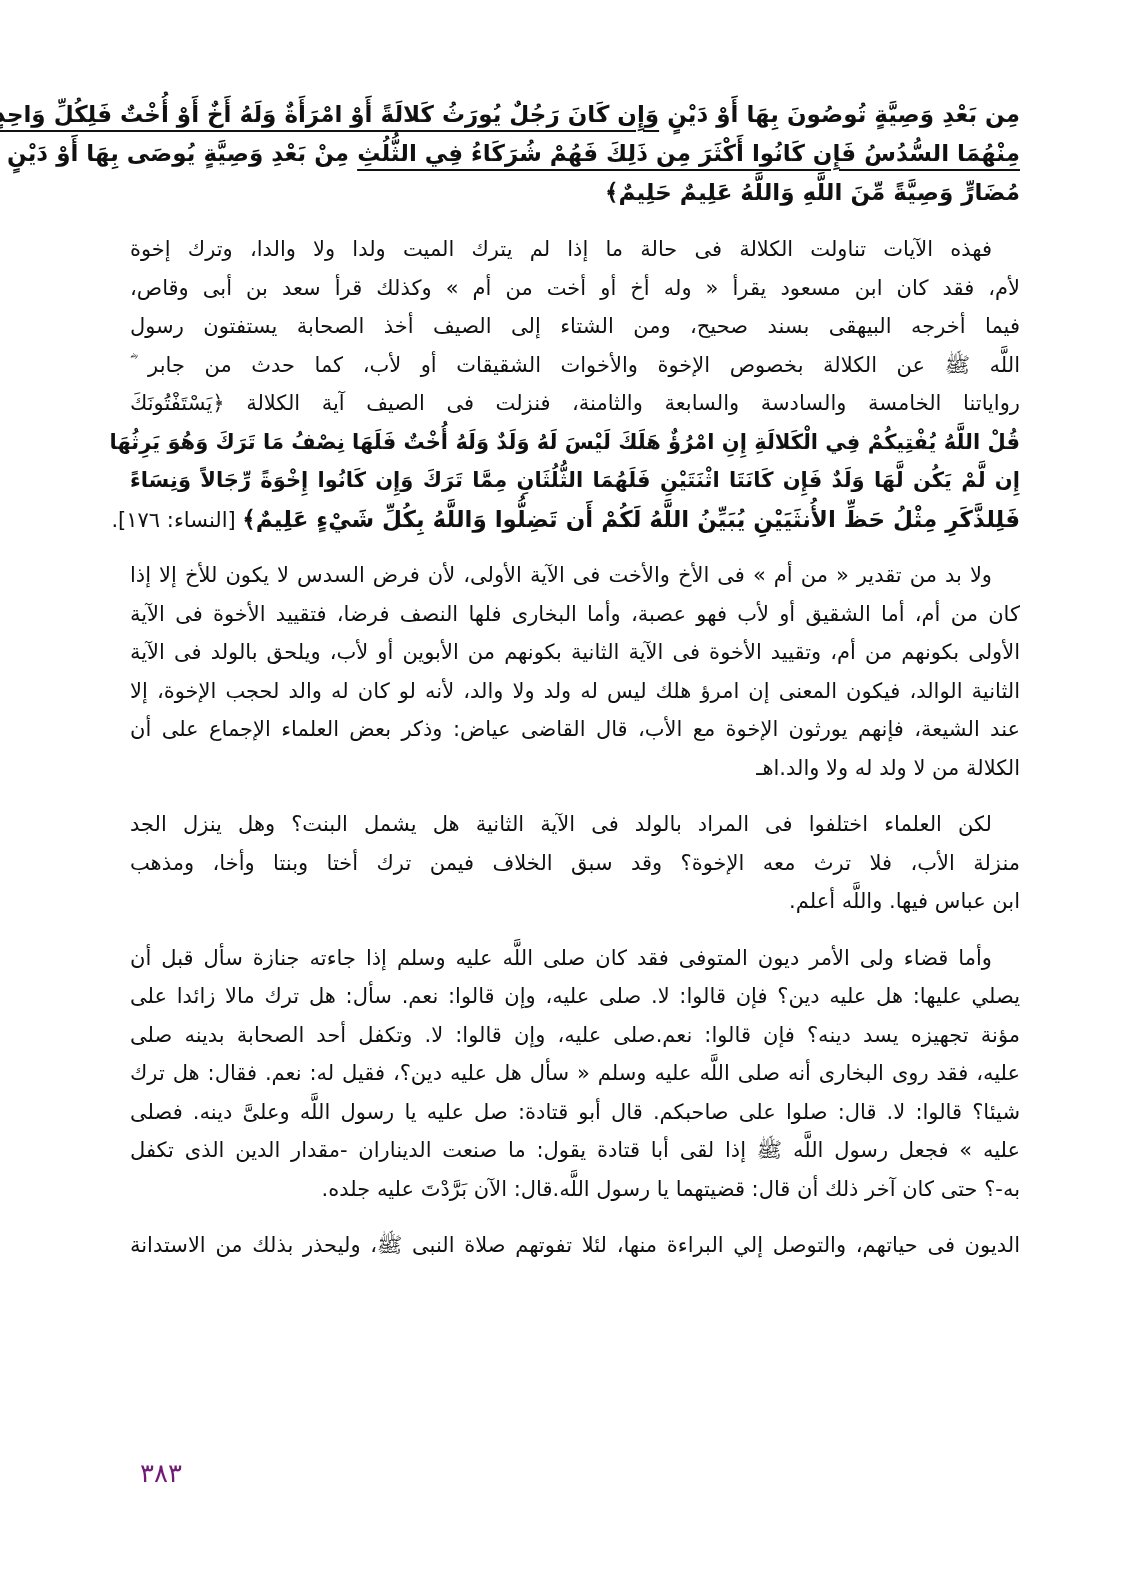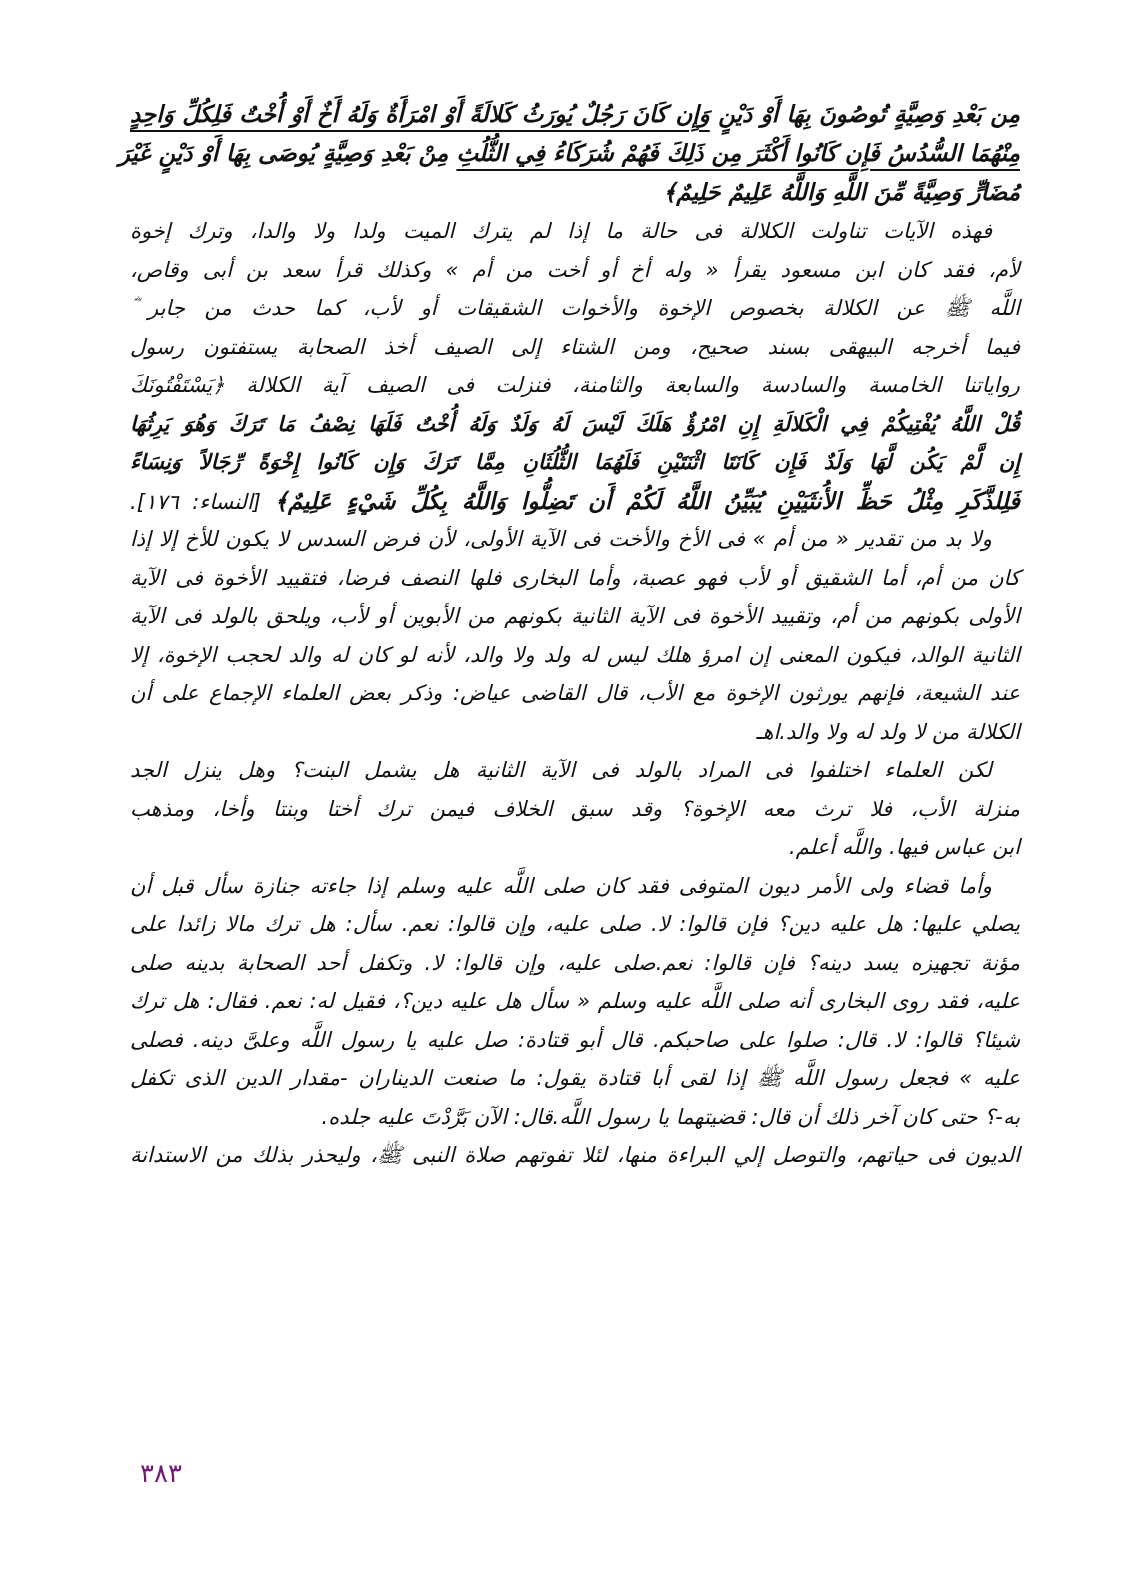--- a/index.html
+++ b/index.html
@@ -14,37 +14,37 @@
     overflow: hidden;
     color: #111111;
     font-family: "DejaVu Sans", sans-serif;
   }
   .page {
     position: absolute;
     left: 130px;
     top: 95px;
     width: 890px;
     direction: rtl;
-    font-style: italic;
   }
   .line {
     display: block;
     white-space: nowrap;
     text-align: justify;
     text-align-last: justify;
     line-height: 40px;
     height: 40px;
   }
   .verse .line {
     font-weight: bold;
     font-size: 23px;
     line-height: 39px;
     height: 39px;
   }
   .para {
+    margin-top: 18px;
   }
   .para .line {
     font-size: 21px;
     line-height: 38.5px;
     height: 38.5px;
   }
   .para .line.first {
     padding-right: 28px;
   }
   .para .line.last {
@@ -77,22 +77,22 @@
 
   <div class="verse">
     <span class="line"><span>مِن بَعْدِ وَصِيَّةٍ تُوصُونَ بِهَا أَوْ دَيْنٍ </span><span class="ul">وَإِن كَانَ رَجُلٌ يُورَثُ كَلالَةً أَوْ امْرَأَةٌ وَلَهُ أَخٌ أَوْ أُخْتٌ فَلِكُلِّ وَاحِدٍ</span></span>
     <span class="line"><span class="ul">مِنْهُمَا السُّدُسُ فَإِن كَانُوا أَكْثَرَ مِن ذَلِكَ فَهُمْ شُرَكَاءُ فِي الثُّلُثِ</span><span> مِنْ بَعْدِ وَصِيَّةٍ يُوصَى بِهَا أَوْ دَيْنٍ غَيْرَ</span></span>
     <span class="line last" style="text-align:right;text-align-last:right;">مُضَارٍّ وَصِيَّةً مِّنَ اللَّهِ وَاللَّهُ عَلِيمٌ حَلِيمٌ﴾</span>
   </div>
 
   <div class="para">
     <span class="line first">فهذه الآيات تناولت الكلالة فى حالة ما إذا لم يترك الميت ولدا ولا والدا، وترك إخوة</span>
     <span class="line">لأم، فقد كان ابن مسعود يقرأ « وله أخ أو أخت من أم » وكذلك قرأ سعد بن أبى وقاص،</span>
+    <span class="line">فيما أخرجه البيهقى بسند صحيح، ومن الشتاء إلى الصيف أخذ الصحابة يستفتون رسول</span>
     <span class="line">اللَّه ﷺ عن الكلالة بخصوص الإخوة والأخوات الشقيقات أو لأب، كما حدث من جابر ؓ</span>
-    <span class="line">فيما أخرجه البيهقى بسند صحيح، ومن الشتاء إلى الصيف أخذ الصحابة يستفتون رسول</span>
     <span class="line">رواياتنا الخامسة والسادسة والسابعة والثامنة، فنزلت فى الصيف آية الكلالة ﴿يَسْتَفْتُونَكَ</span>
     <span class="line quran-inline">قُلْ اللَّهُ يُفْتِيكُمْ فِي الْكَلالَةِ إِنِ امْرُؤٌ هَلَكَ لَيْسَ لَهُ وَلَدٌ وَلَهُ أُخْتٌ فَلَهَا نِصْفُ مَا تَرَكَ وَهُوَ يَرِثُهَا</span>
     <span class="line quran-inline">إِن لَّمْ يَكُن لَّهَا وَلَدٌ فَإِن كَانَتَا اثْنَتَيْنِ فَلَهُمَا الثُّلُثَانِ مِمَّا تَرَكَ وَإِن كَانُوا إِخْوَةً رِّجَالاً وَنِسَاءً</span>
     <span class="line"><span class="quran-inline">فَلِلذَّكَرِ مِثْلُ حَظِّ الأُنثَيَيْنِ يُبَيِّنُ اللَّهُ لَكُمْ أَن تَضِلُّوا وَاللَّهُ بِكُلِّ شَيْءٍ عَلِيمٌ﴾</span><span> [النساء: ١٧٦].</span></span>
   </div>
 
   <div class="para">
     <span class="line first">ولا بد من تقدير « من أم » فى الأخ والأخت فى الآية الأولى، لأن فرض السدس لا يكون للأخ إلا إذا</span>
     <span class="line">كان من أم، أما الشقيق أو لأب فهو عصبة، وأما البخارى فلها النصف فرضا، فتقييد الأخوة فى الآية</span>
     <span class="line">الأولى بكونهم من أم، وتقييد الأخوة فى الآية الثانية بكونهم من الأبوين أو لأب، ويلحق بالولد فى الآية</span>

